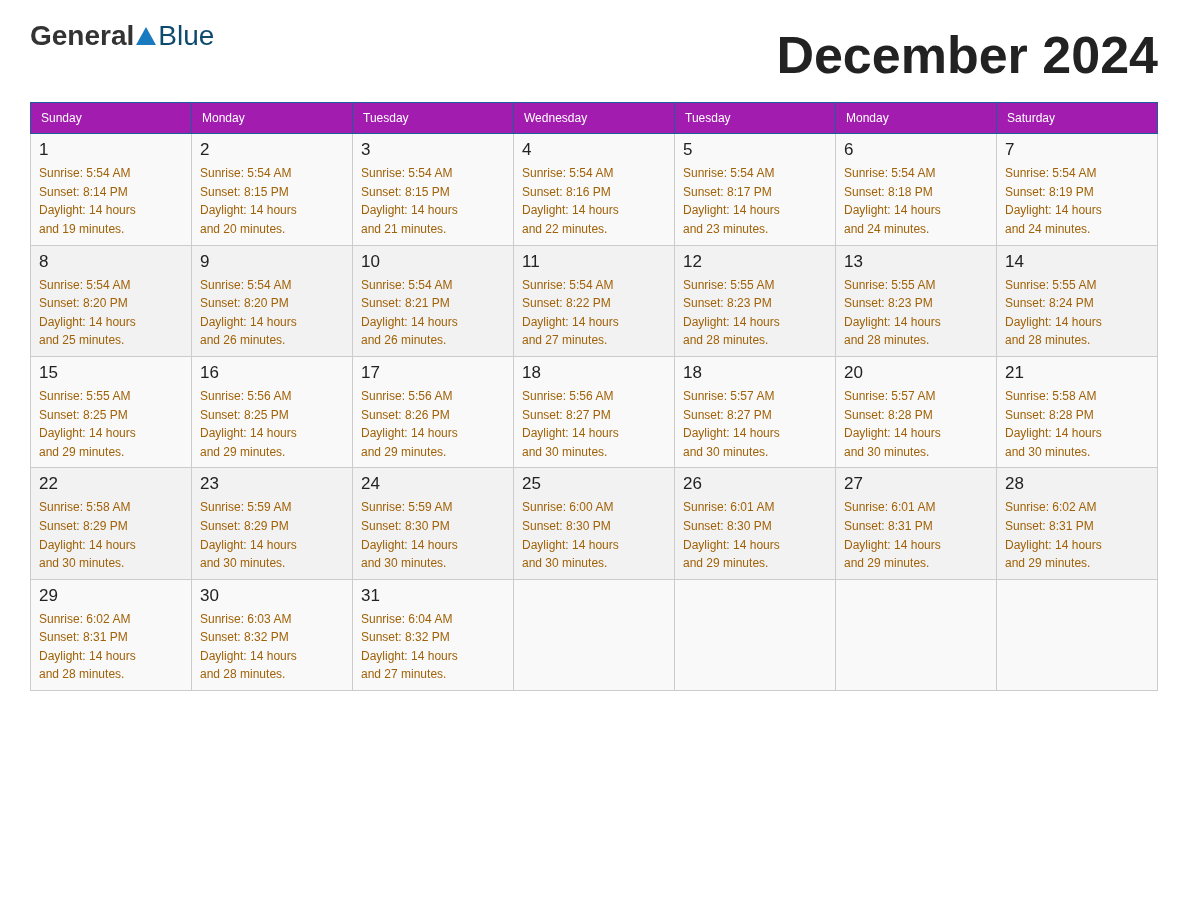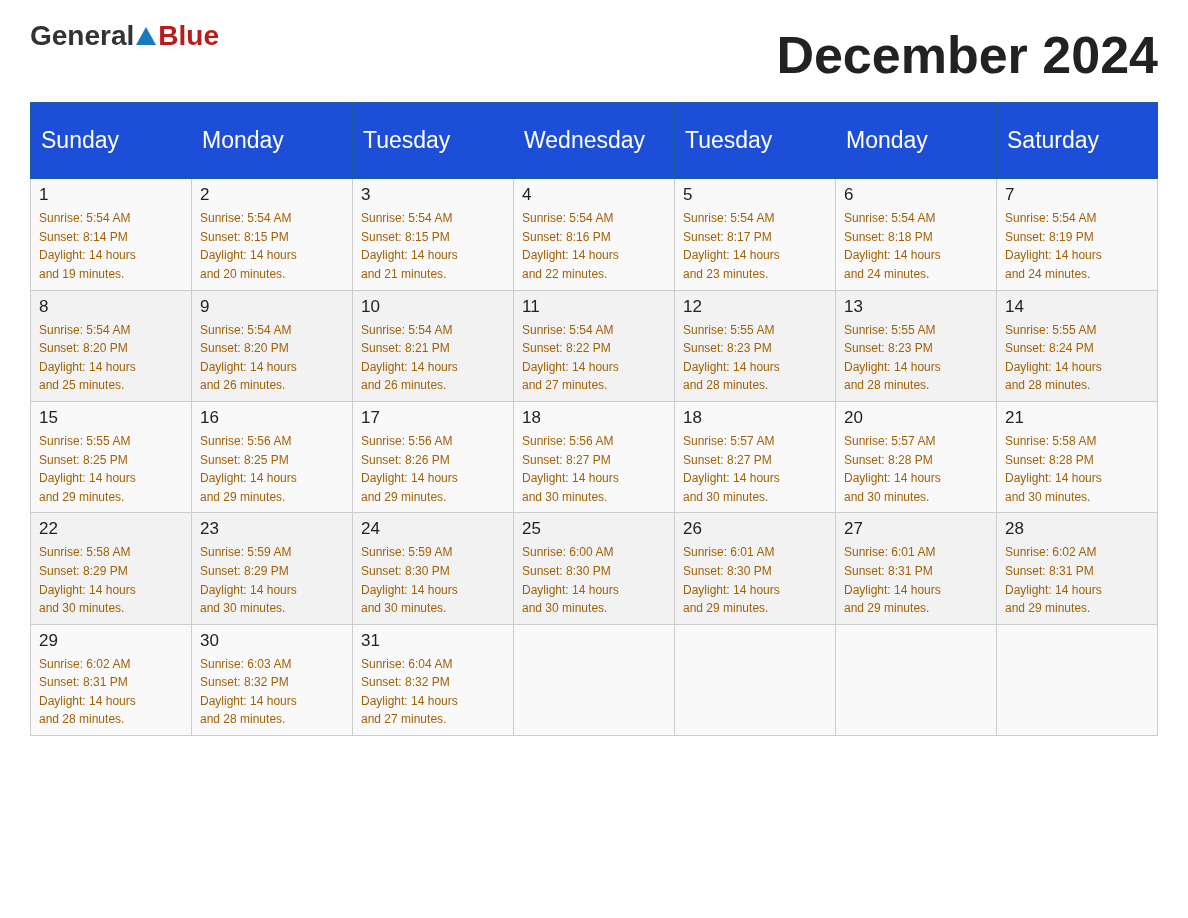--- a/index.html
+++ b/index.html
@@ -44,23 +44,23 @@
       width: 0;
       height: 0;
       border-left: 10px solid transparent;
       border-right: 10px solid transparent;
       border-bottom: 18px solid #1a7abf;
       margin: 0 2px;
       vertical-align: middle;
     }
 
     .logo-blue {
-      color: #b91c1c;
+      color: #0c4a6e;
       font-size: 28px;
-      font-weight: bold;
+      font-weight: normal;
     }
 
     .title-section {
       text-align: right;
       margin-top: 7px;
     }
 
     .month-title {
       font-size: 52px;
       font-weight: bold;
@@ -74,25 +74,25 @@
       margin-top: 4px;
     }
 
     .calendar {
       width: 100%;
       border-collapse: collapse;
       border: 1px solid #aaa;
     }
 
     .calendar th {
-      background-color: #1d4ed8;
+      background-color: #a21caf;
       color: #ffffff;
-      font-size: 23px;
+      font-size: 12px;
       font-weight: normal;
-      padding: 24px 10px;
+      padding: 8px 10px;
       text-align: left;
       border: 1px solid #1a5f9a;
     }
 
     .calendar td {
       vertical-align: top;
       border: 1px solid #cccccc;
       padding: 6px 8px;
       width: calc(100% / 7);
       min-height: 100px;

